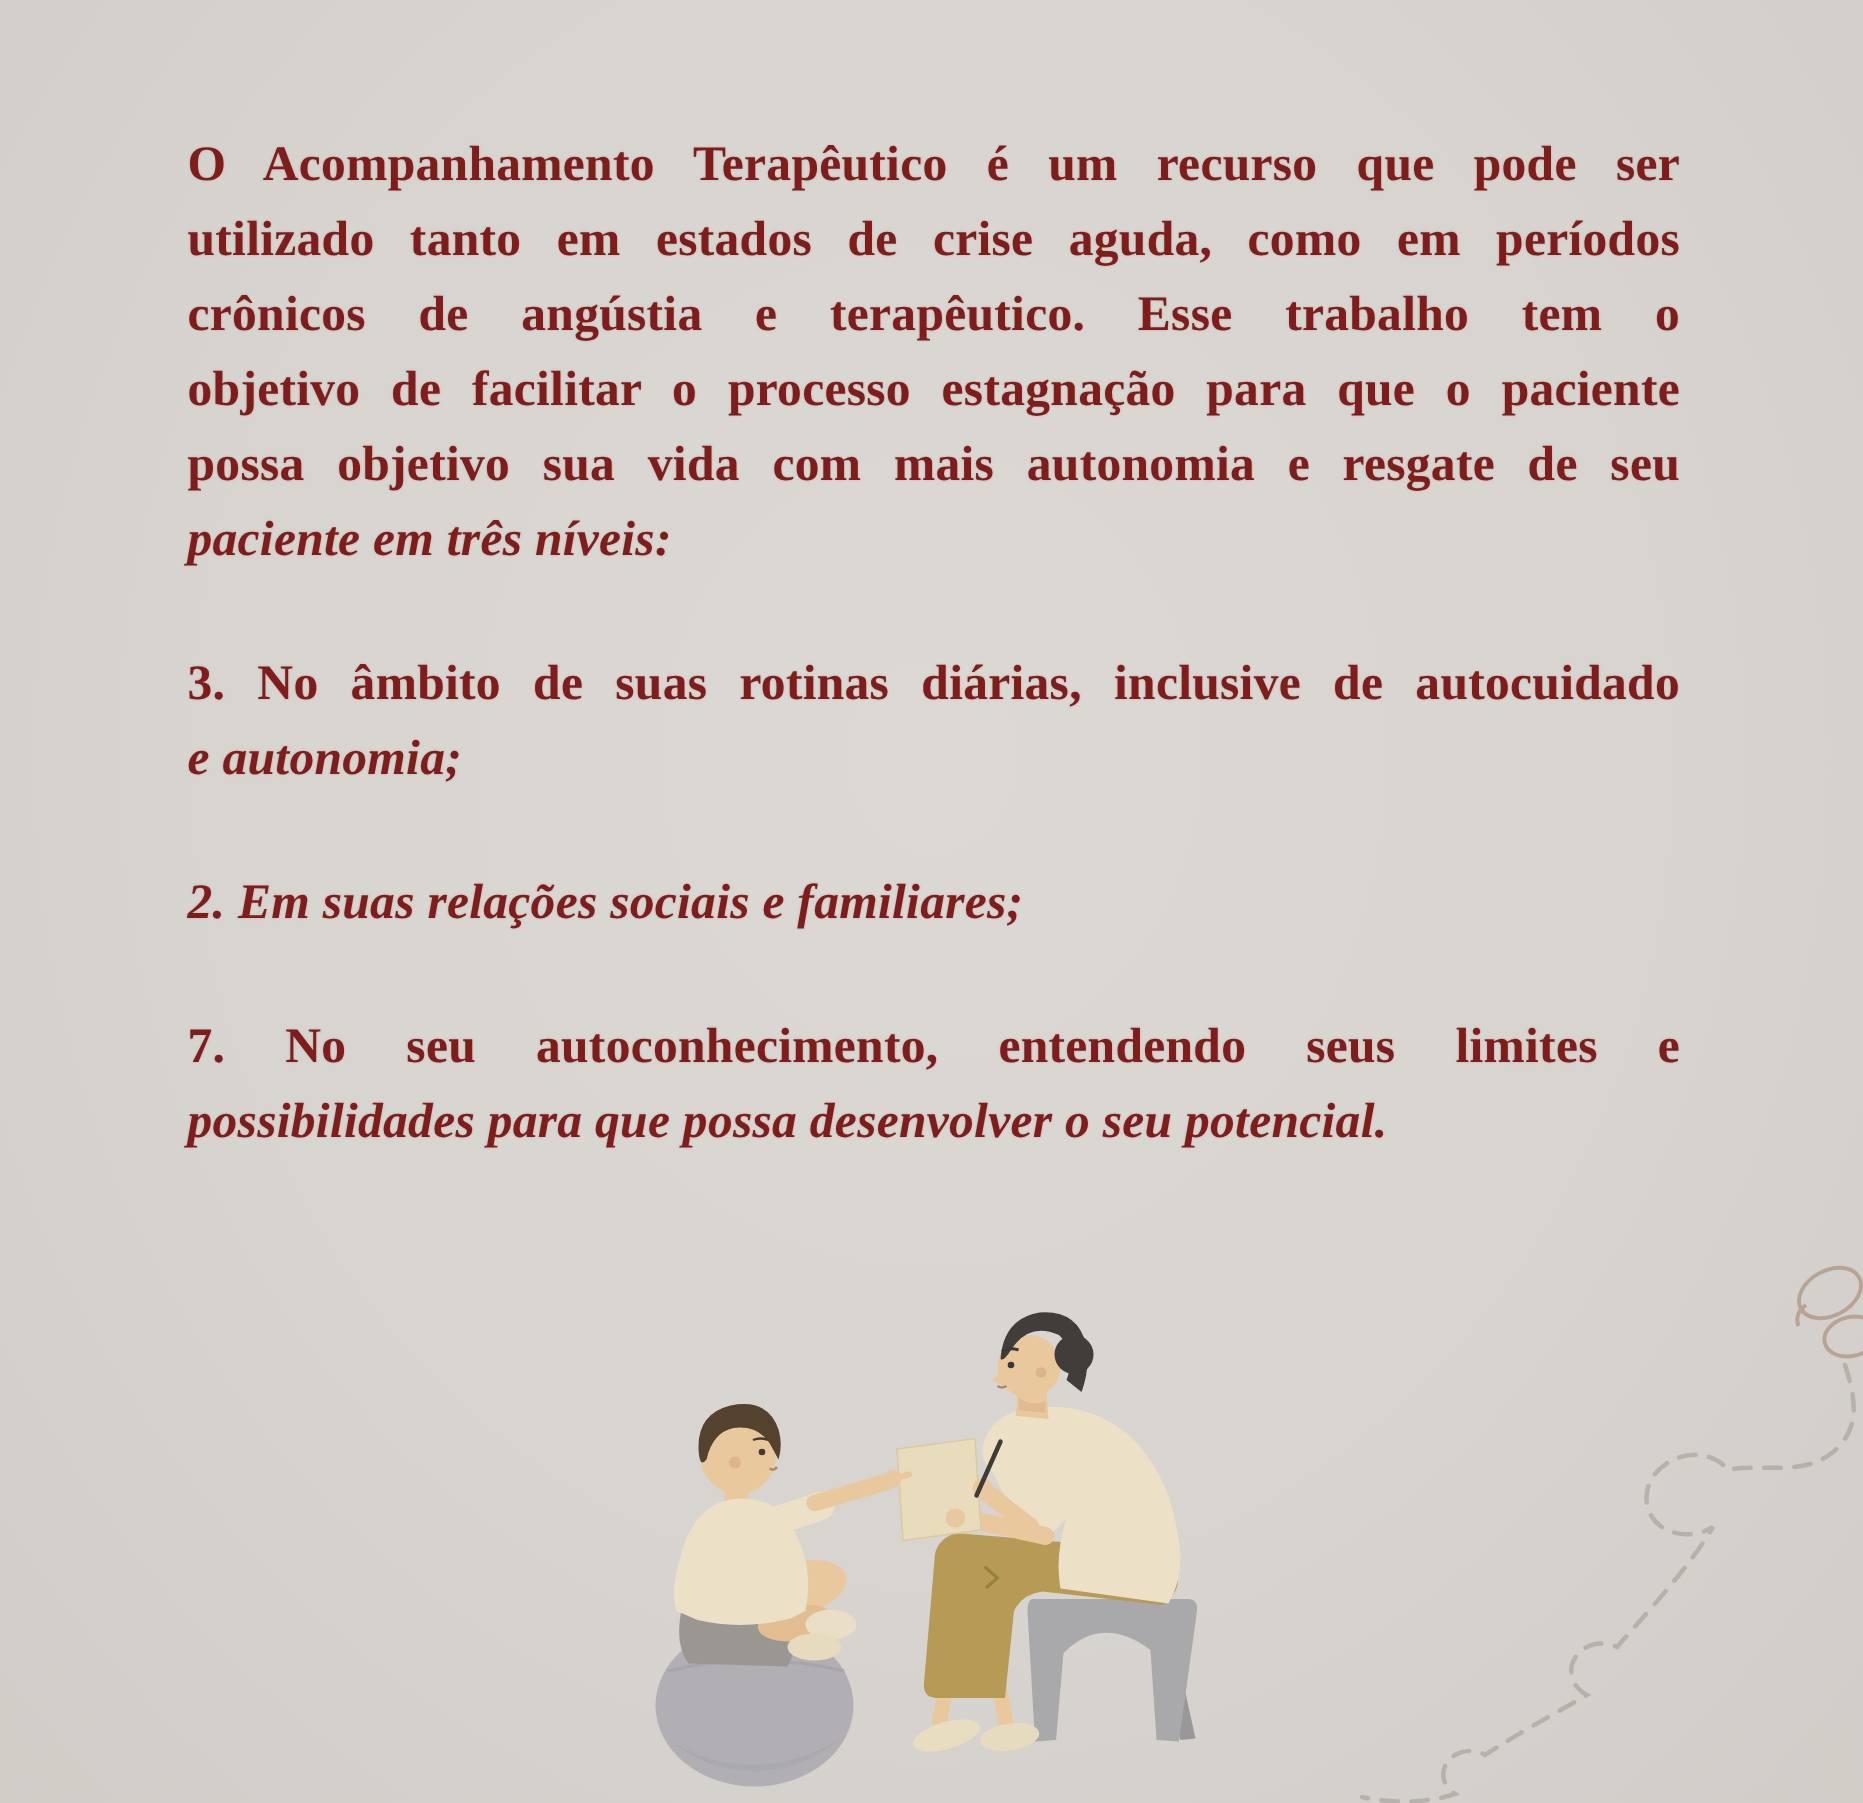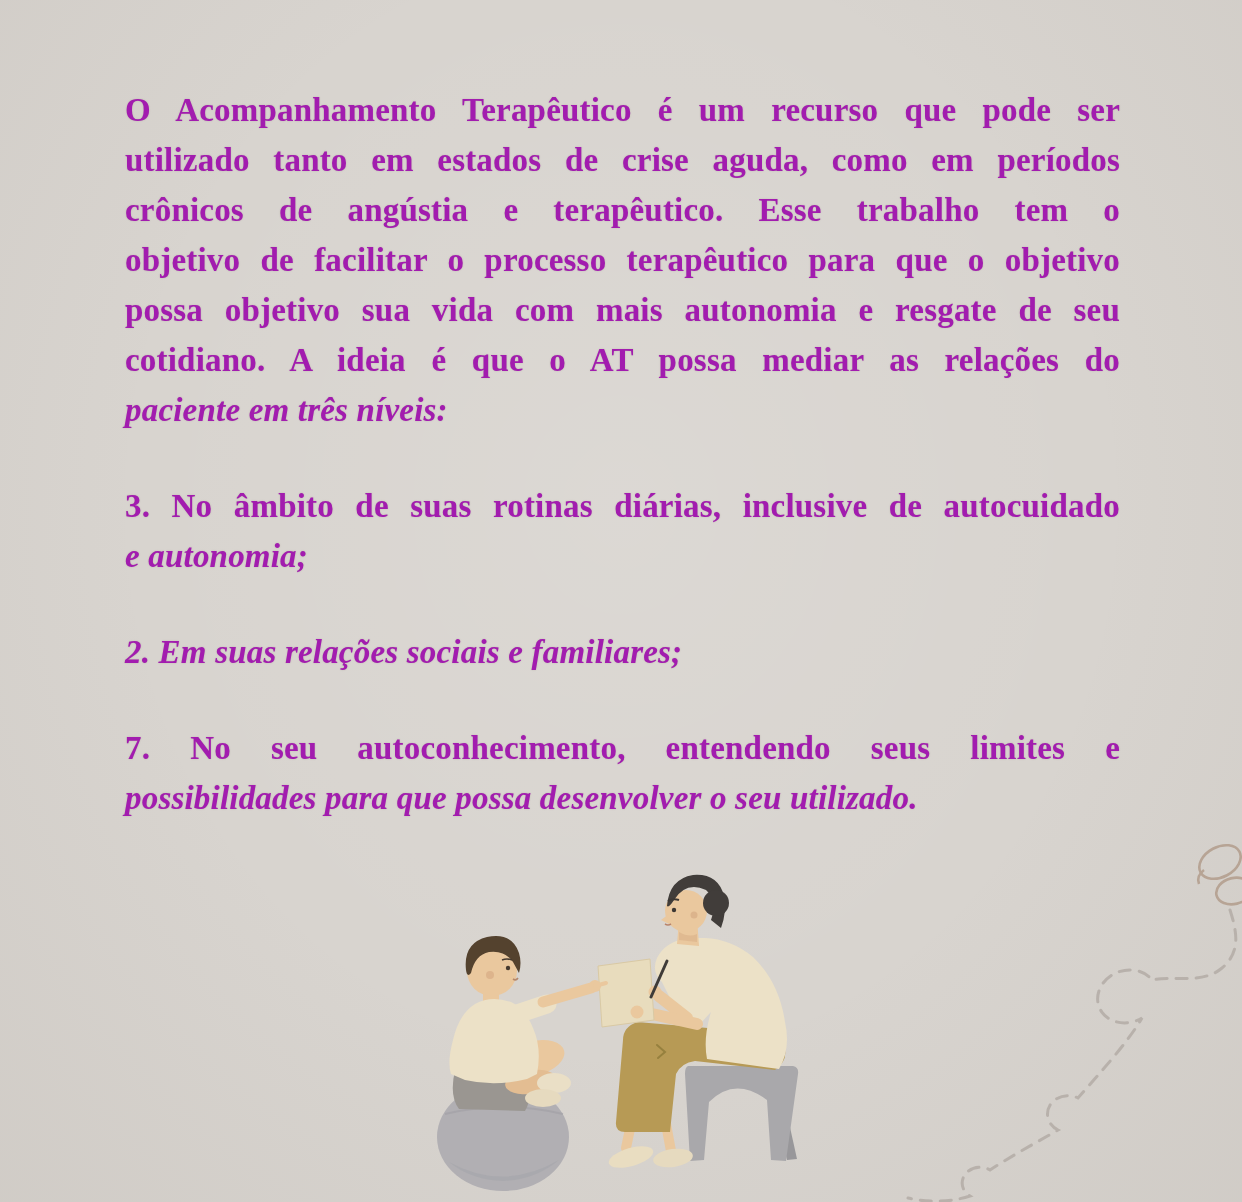--- a/index.html
+++ b/index.html
@@ -28,40 +28,39 @@
   }
   .tline.last{text-align-last:left;font-style:italic;}
   .illustration-svg{position:absolute;left:435px;top:862px;}
   .deco-svg{position:absolute;left:880px;top:840px;}
 </style>
 </head>
 <body style="background-color: rgb(216, 212, 207);">
 
 <div class="vignette"></div>
 
-<div class="text-block" id="text-block" style="color: #a21caf;">
+<div class="text-block" id="text-block" style="color: #7f1d1d;">
   <div class="para">
     <span class="tline">O Acompanhamento Terapêutico é um recurso que pode ser</span>
     <span class="tline">utilizado tanto em estados de crise aguda, como em períodos</span>
     <span class="tline">crônicos de angústia e terapêutico. Esse trabalho tem o</span>
-    <span class="tline">objetivo de facilitar o processo terapêutico para que o objetivo</span>
+    <span class="tline">objetivo de facilitar o processo estagnação para que o paciente</span>
     <span class="tline">possa objetivo sua vida com mais autonomia e resgate de seu</span>
-    <span class="tline">cotidiano. A ideia é que o AT possa mediar as relações do</span>
     <span class="tline last">paciente em três níveis:</span>
   </div>
   <div class="para">
     <span class="tline">3. No âmbito de suas rotinas diárias, inclusive de autocuidado</span>
     <span class="tline last">e autonomia;</span>
   </div>
   <div class="para">
     <span class="tline last">2. Em suas relações sociais e familiares;</span>
   </div>
   <div class="para">
     <span class="tline">7. No seu autoconhecimento, entendendo seus limites e</span>
-    <span class="tline last">possibilidades para que possa desenvolver o seu utilizado.</span>
+    <span class="tline last">possibilidades para que possa desenvolver o seu potencial.</span>
   </div>
 </div>
 
 <svg class="illustration-svg" width="370" height="333" viewBox="0 0 370 333">
 
   <g>
     <ellipse cx="68" cy="275" rx="66" ry="54" fill="#b1afb3"></ellipse>
     <path d="M10,252 Q68,238 128,252" fill="none" stroke="#a2a1a6" stroke-width="2" opacity="0.7"></path>
     <path d="M14,300 Q68,330 124,298 Q100,318 68,319 Q36,318 14,300 Z" fill="#a8a7ac" opacity="0.8"></path>
   </g>

